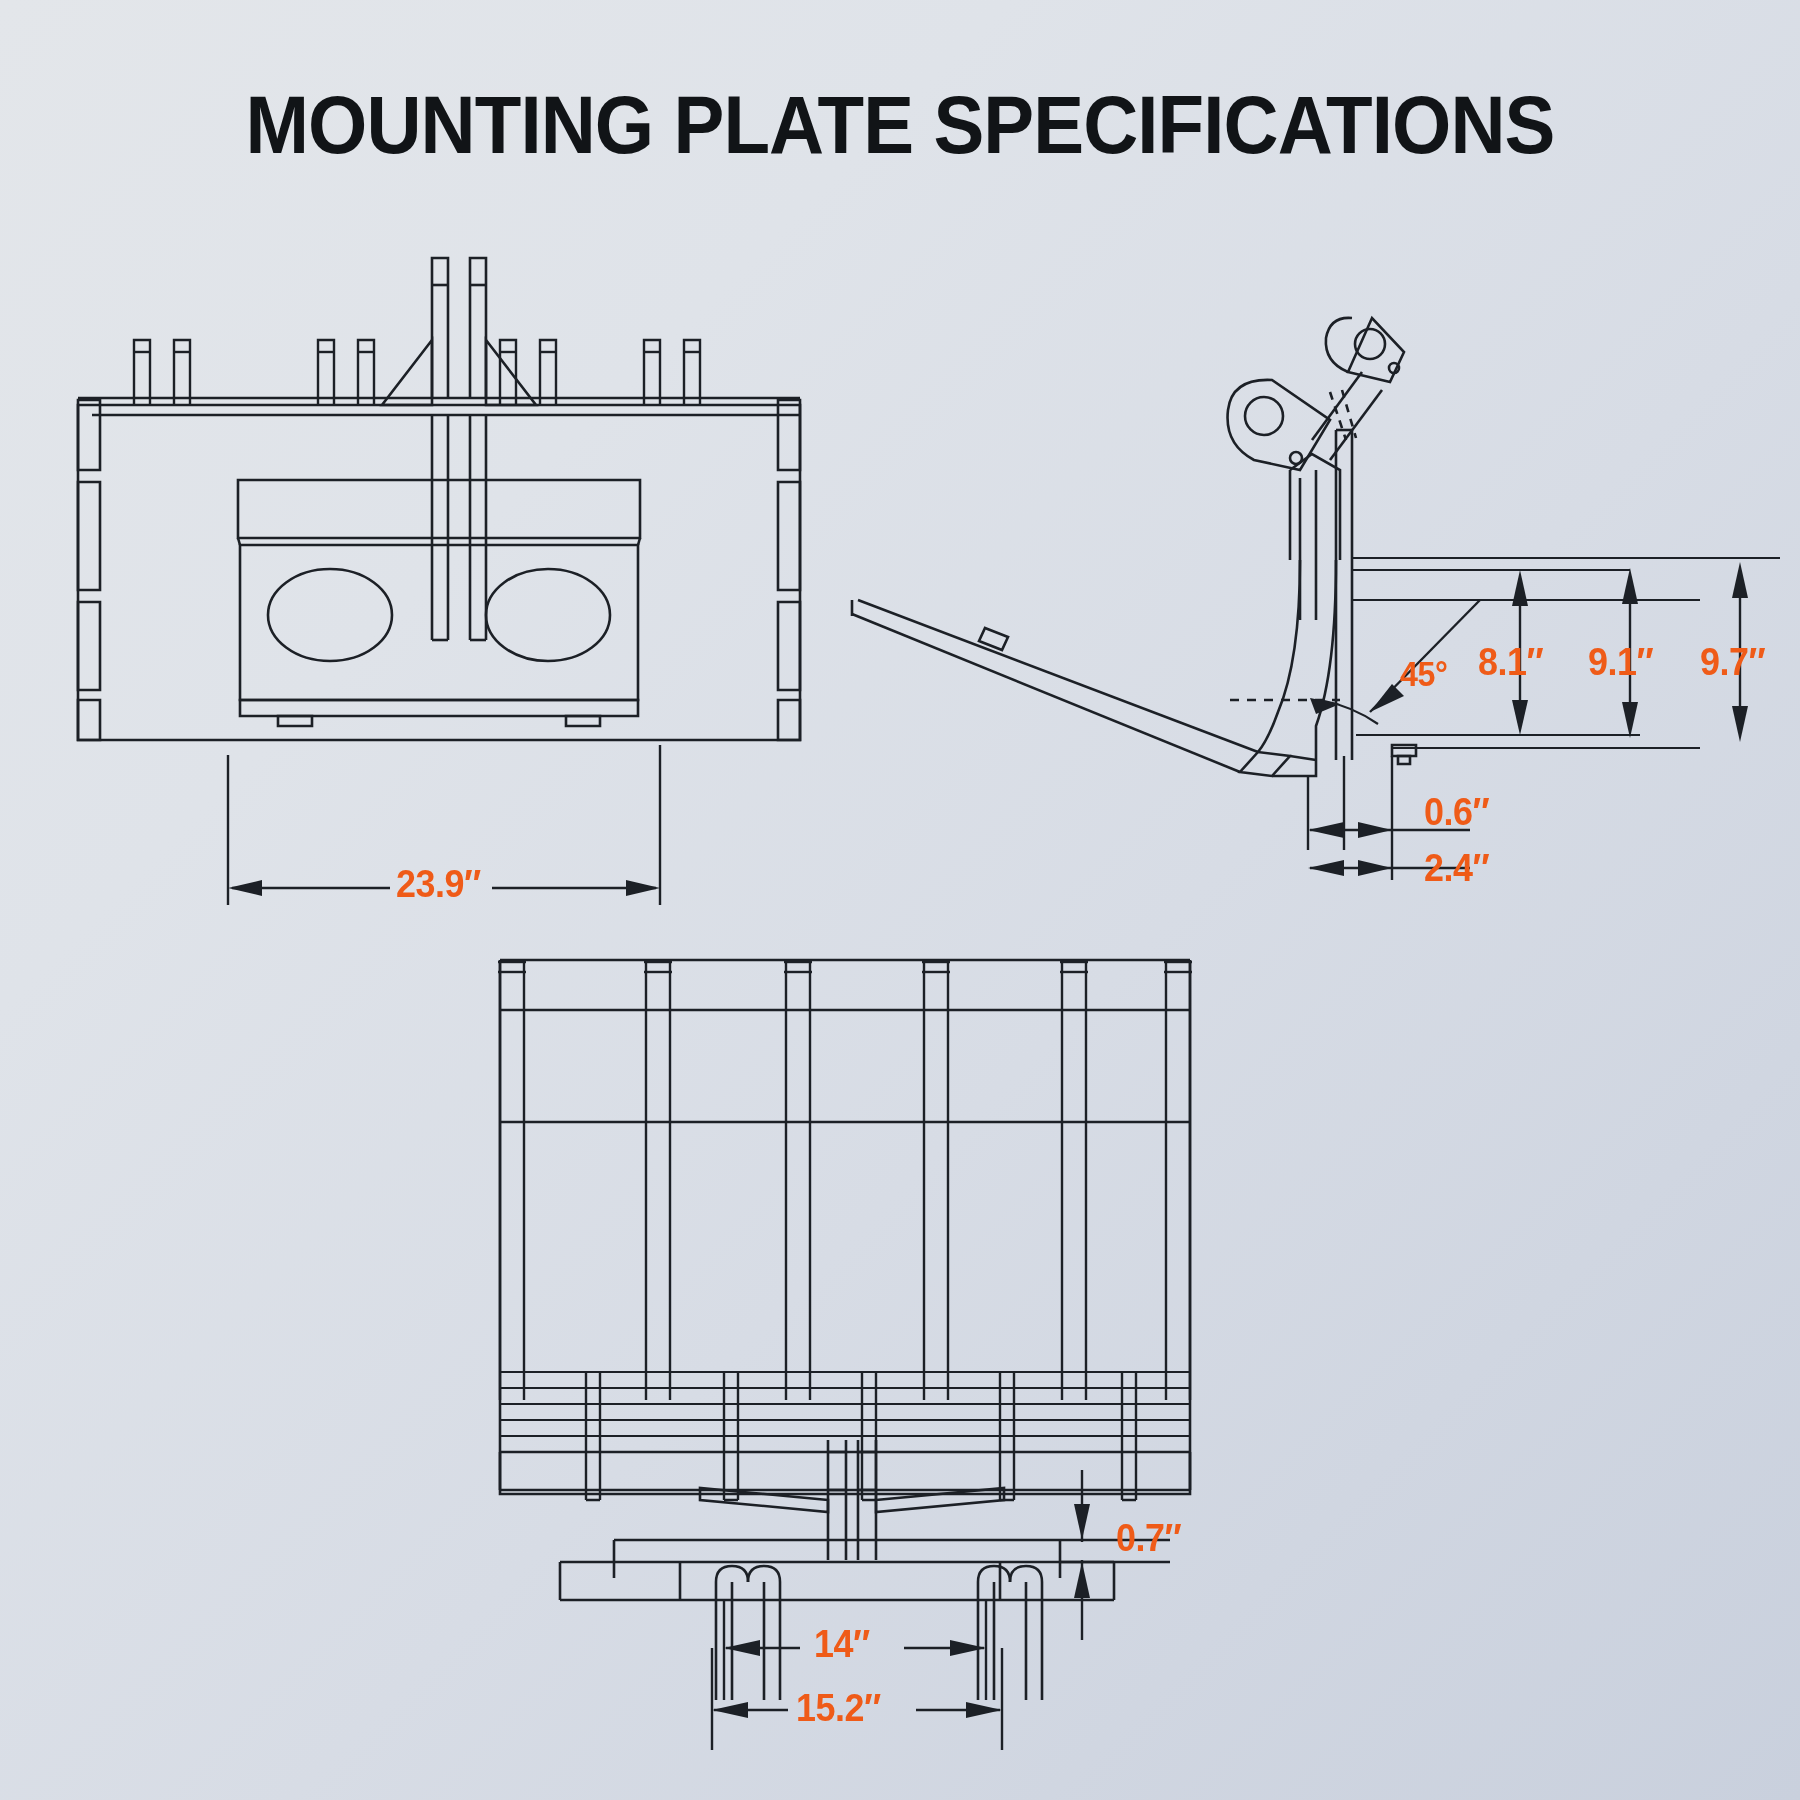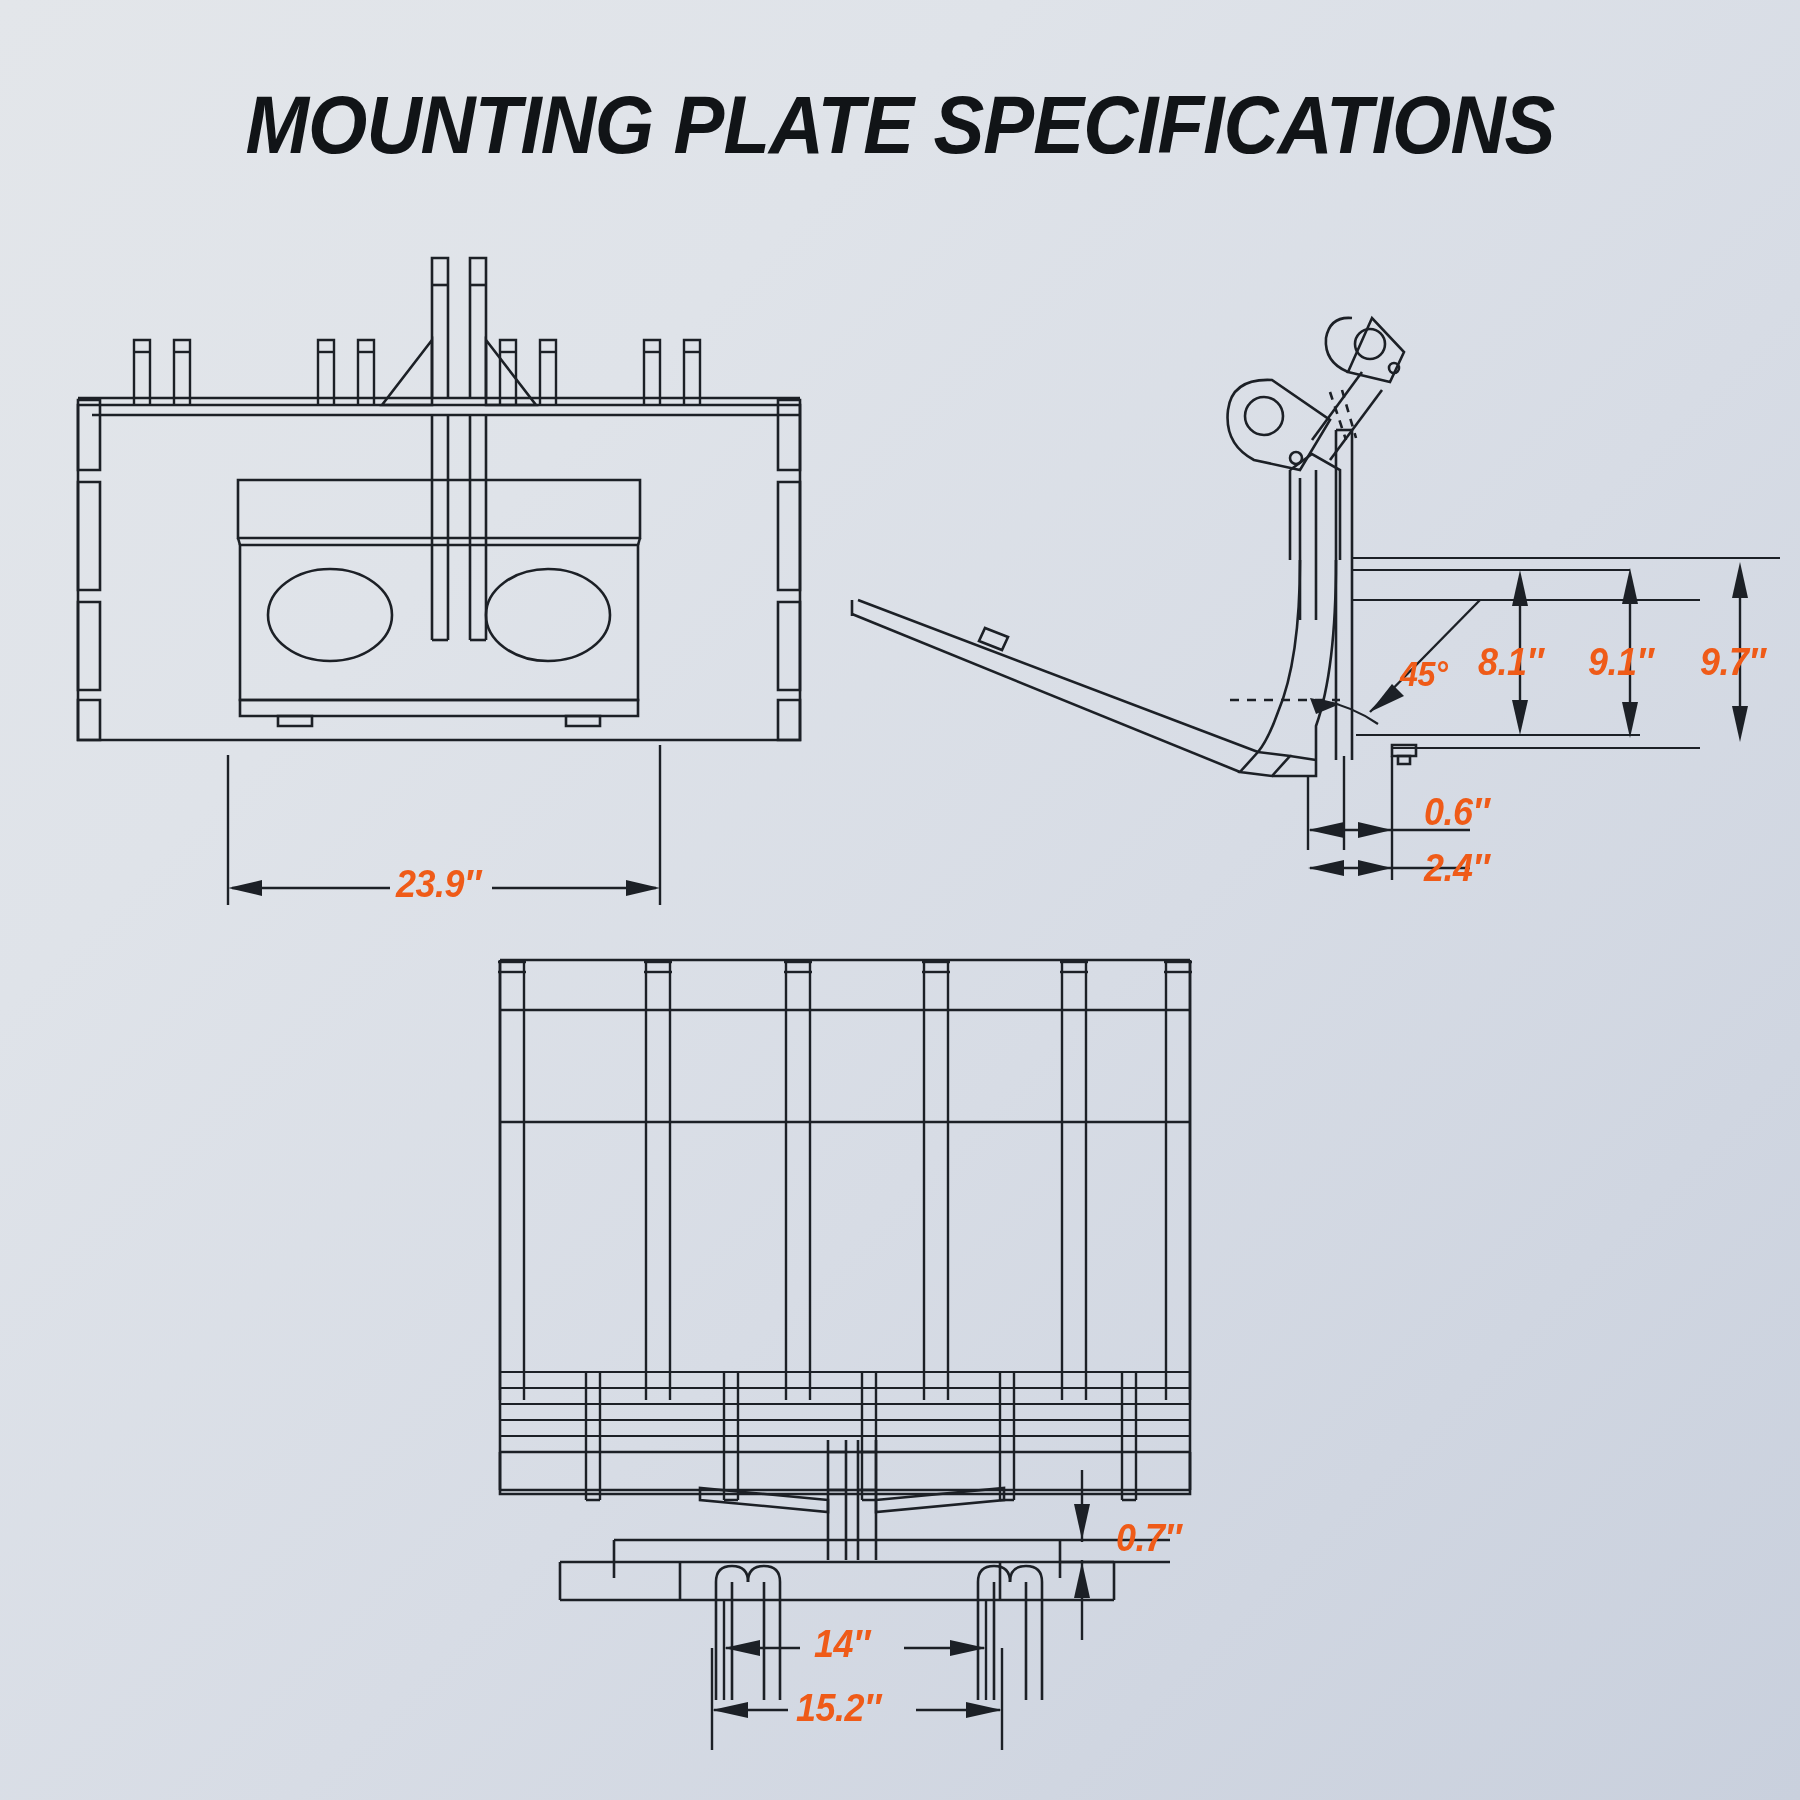--- a/index.html
+++ b/index.html
@@ -2,21 +2,21 @@
 <html><head>
 <meta charset="utf-8">
 <style>
   html,body{margin:0;padding:0;}
   body{
     width:1800px;height:1800px;
     font-family:"Liberation Sans","DejaVu Sans",sans-serif;
     background:linear-gradient(135deg,#e3e6ea 0%,#dfe3e9 28%,#d7dce5 58%,#c9d0dd 100%);
     overflow:hidden;
   }
-  #stage{position:relative;width:1486px;height:1800px;font-style:italic;}
+  #stage{position:relative;width:1486px;height:1800px;}
 
   .title{
     position:absolute;left:0;top:78px;width:1800px;
     text-align:center;
     font-family:"Liberation Sans","DejaVu Sans",sans-serif;
     font-weight:bold;
     font-size:82px;
     letter-spacing:-1px;
     color:#111417;
     transform:scaleX(0.93);

